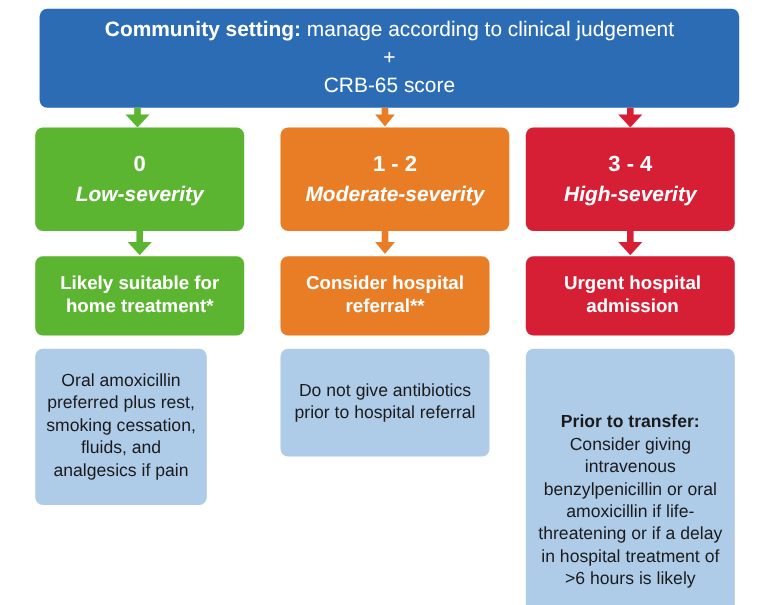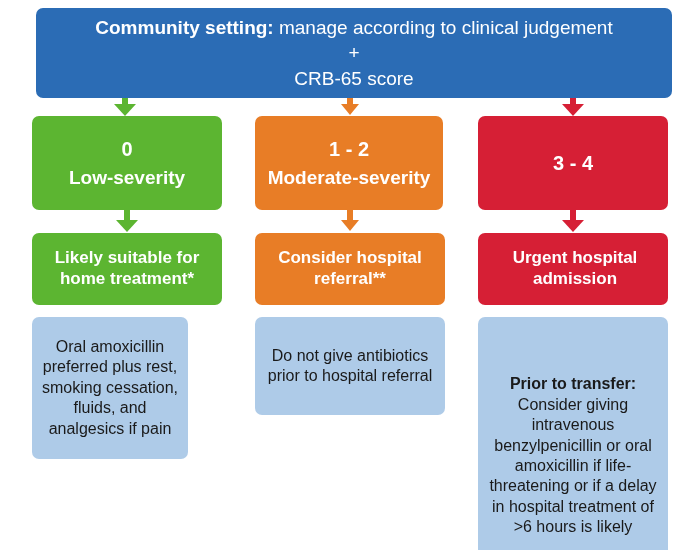--- a/index.html
+++ b/index.html
@@ -48,24 +48,24 @@
 
   
   .sev-box {
     top: 116px;
     height: 94px;
     color: #ffffff;
     font-size: 19px;
     font-weight: bold;
   }
   .sev-score { font-size: 20px; }
-  .sev-label { margin-top: 4px; }
+  .sev-label { margin-top: 4px; font-style: italic; }
 
   .sev-low { left: 32px; width: 190px; background: #5cb531; }
-  .sev-mod { left: 255px; width: 188px; background: #e87d26; }
+  .sev-mod { left: 255px; width: 208px; background: #e87d26; }
   .sev-high { left: 478px; width: 190px; background: #d61f35; }
 
   
   .act-box {
     top: 233px;
     height: 72px;
     color: #ffffff;
     font-size: 17px;
     font-weight: bold;
     padding: 4px 8px;
@@ -143,20 +143,21 @@
   <div class="box sev-box sev-low">
     <div class="sev-score">0</div>
     <div class="sev-label">Low-severity</div>
   </div>
   <div class="box sev-box sev-mod">
     <div class="sev-score">1 - 2</div>
     <div class="sev-label">Moderate-severity</div>
   </div>
   <div class="box sev-box sev-high">
     <div class="sev-score">3 - 4</div>
+    <div class="sev-label">High-severity</div>
   </div>
 
   <div class="arrow arrow-green">
     <div class="arrow-stem" style="left:124px; top:210px; width:6px; height:13px;"></div>
     <div class="arrow-head" style="left:116px; top:220px;"></div>
   </div>
   <div class="arrow arrow-orange">
     <div class="arrow-stem" style="left:347px; top:210px; width:6px; height:13px;"></div>
     <div class="arrow-head" style="left:341px; top:220px;"></div>
   </div>

